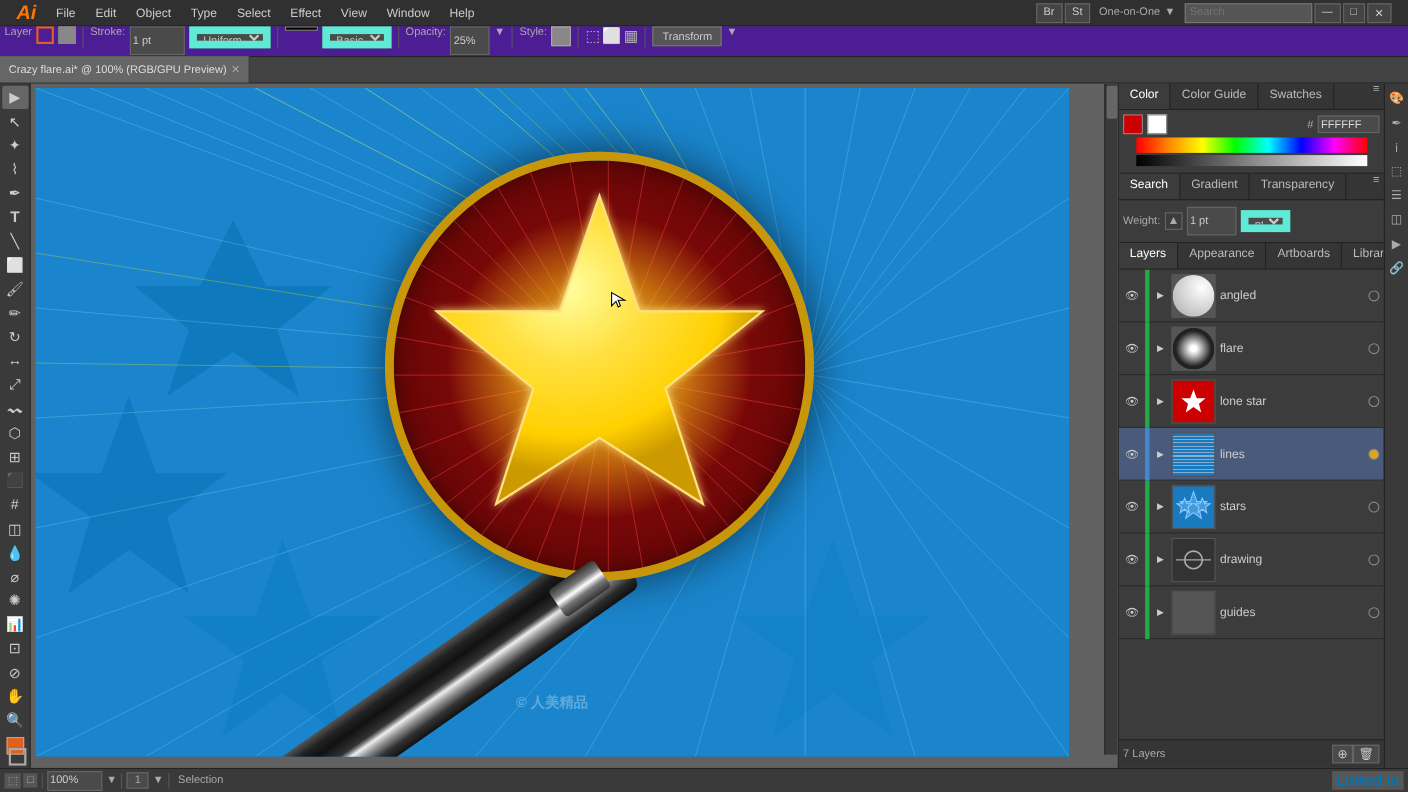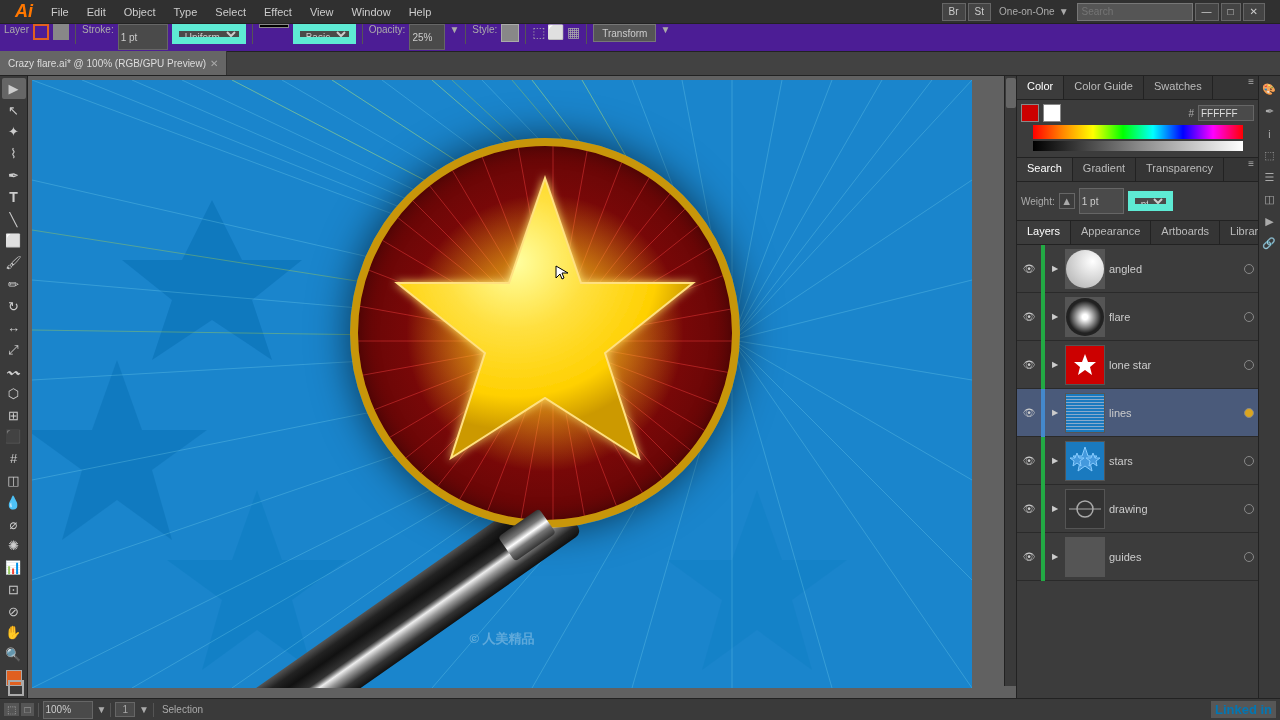--- a/index.html
+++ b/index.html
@@ -690,20 +690,26 @@
           <div class="layer-arrow">▶</div>
           <div class="layer-thumb">
             <div class="thumb-guides"></div>
           </div>
           <span class="layer-name">guides</span>
           <div class="layer-dot"></div>
         </div>
 
       </div>
 
+      <div style="display:flex;align-items:center;padding:4px;border-top:1px solid #222;background:#353535;">
+        <span style="font-size:10px;color:#aaa;">7 Layers</span>
+        <span style="flex:1;"></span>
+        <button style="background:#4a4a4a;border:1px solid #666;color:#ccc;font-size:11px;padding:1px 4px;cursor:pointer;">⊕</button>
+        <button style="background:#4a4a4a;border:1px solid #666;color:#ccc;font-size:11px;padding:1px 4px;cursor:pointer;">🗑</button>
+      </div>
     </div>
 
   </div>
 
   <div id="panel-right-icons">
     <div class="side-icon">🎨</div>
     <div class="side-icon">✒</div>
     <div class="side-icon">ℹ</div>
     <div class="side-icon">⬚</div>
     <div class="side-icon">☰</div>

